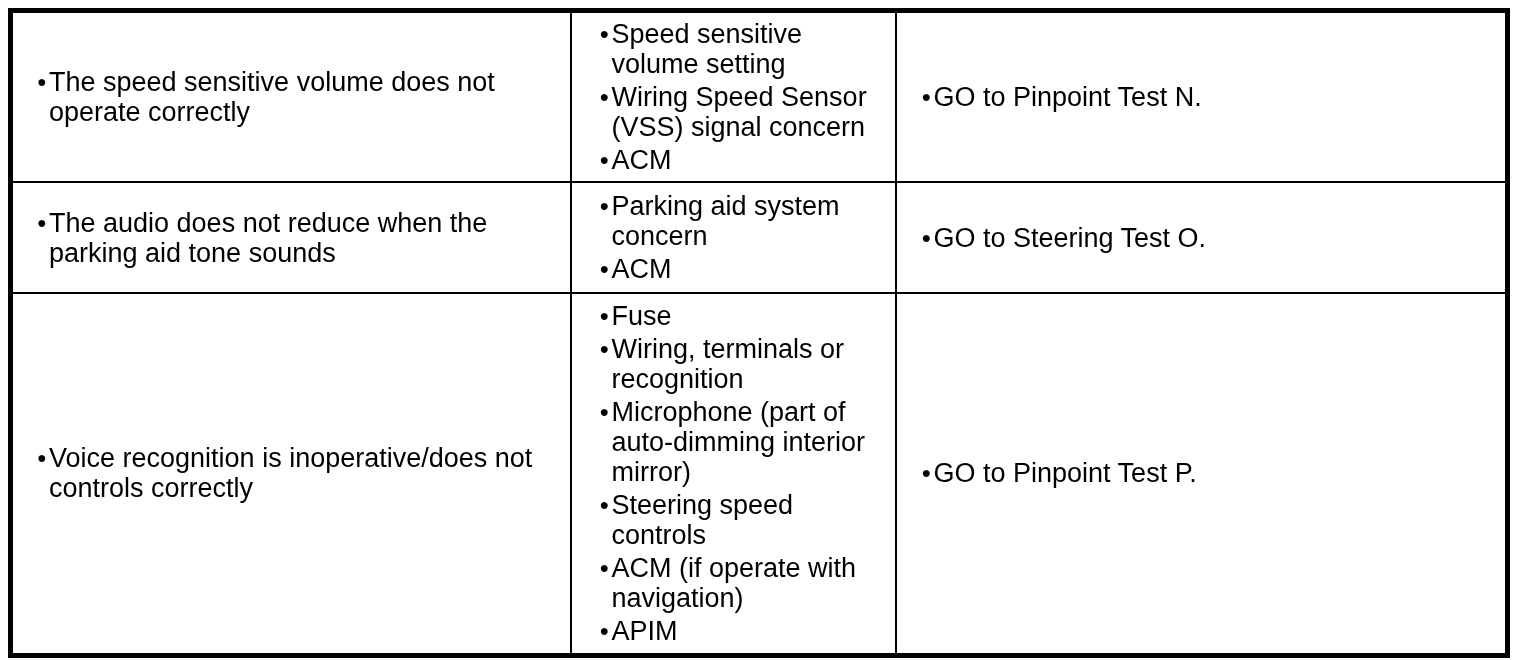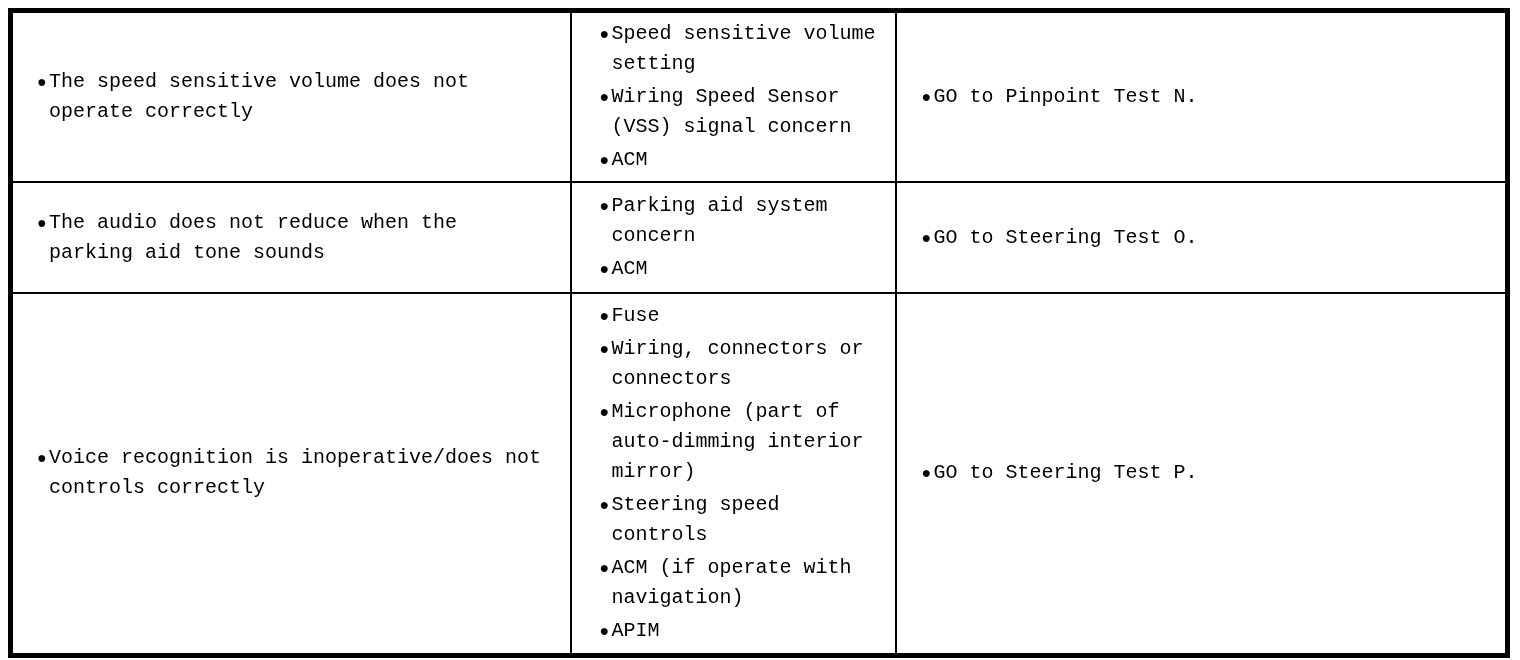--- a/index.html
+++ b/index.html
@@ -47,24 +47,23 @@
   }
   td li:last-child { margin-bottom: 0; }
   .bullet {
     flex: 0 0 12px;
     width: 12px;
     font-size: 16px;
     line-height: 30px;
     text-align: left;
   }
   .item-text {
-    font-size: 20px;
+    font-size: 27px;
     line-height: 30px;
     letter-spacing: 0;
-    font-family: Liberation Mono, monospace;
   }
   td.symptom-cell        { padding-left: 24px; padding-right: 24px; }
   td.possible-sources-cell { padding-left: 28px; padding-right: 16px; }
   td.action-cell         { padding-left: 25px; padding-right: 20px; }
 </style>
 </head>
 <body>
 
 <div class="page">
   <table class="diag-table">
@@ -148,21 +147,21 @@
             </ul>
           </td>
           <td class="possible-sources-cell">
             <ul>
               <li>
                 <span class="bullet">●</span>
                 <span class="item-text">Fuse</span>
               </li>
               <li>
                 <span class="bullet">●</span>
-                <span class="item-text">Wiring, connectors or connectors</span>
+                <span class="item-text">Wiring, terminals or recognition</span>
               </li>
               <li>
                 <span class="bullet">●</span>
                 <span class="item-text">Microphone (part of auto-dimming interior mirror)</span>
               </li>
               <li>
                 <span class="bullet">●</span>
                 <span class="item-text">Steering speed controls</span>
               </li>
               <li>
@@ -172,20 +171,20 @@
               <li>
                 <span class="bullet">●</span>
                 <span class="item-text">APIM</span>
               </li>
             </ul>
           </td>
           <td class="action-cell">
             <ul>
               <li>
                 <span class="bullet">●</span>
-                <span class="item-text">GO to Steering Test P.</span>
+                <span class="item-text">GO to Pinpoint Test P.</span>
               </li>
             </ul>
           </td>
         </tr>
       </tbody>
   </table>
 </div>
 
 </body></html>

